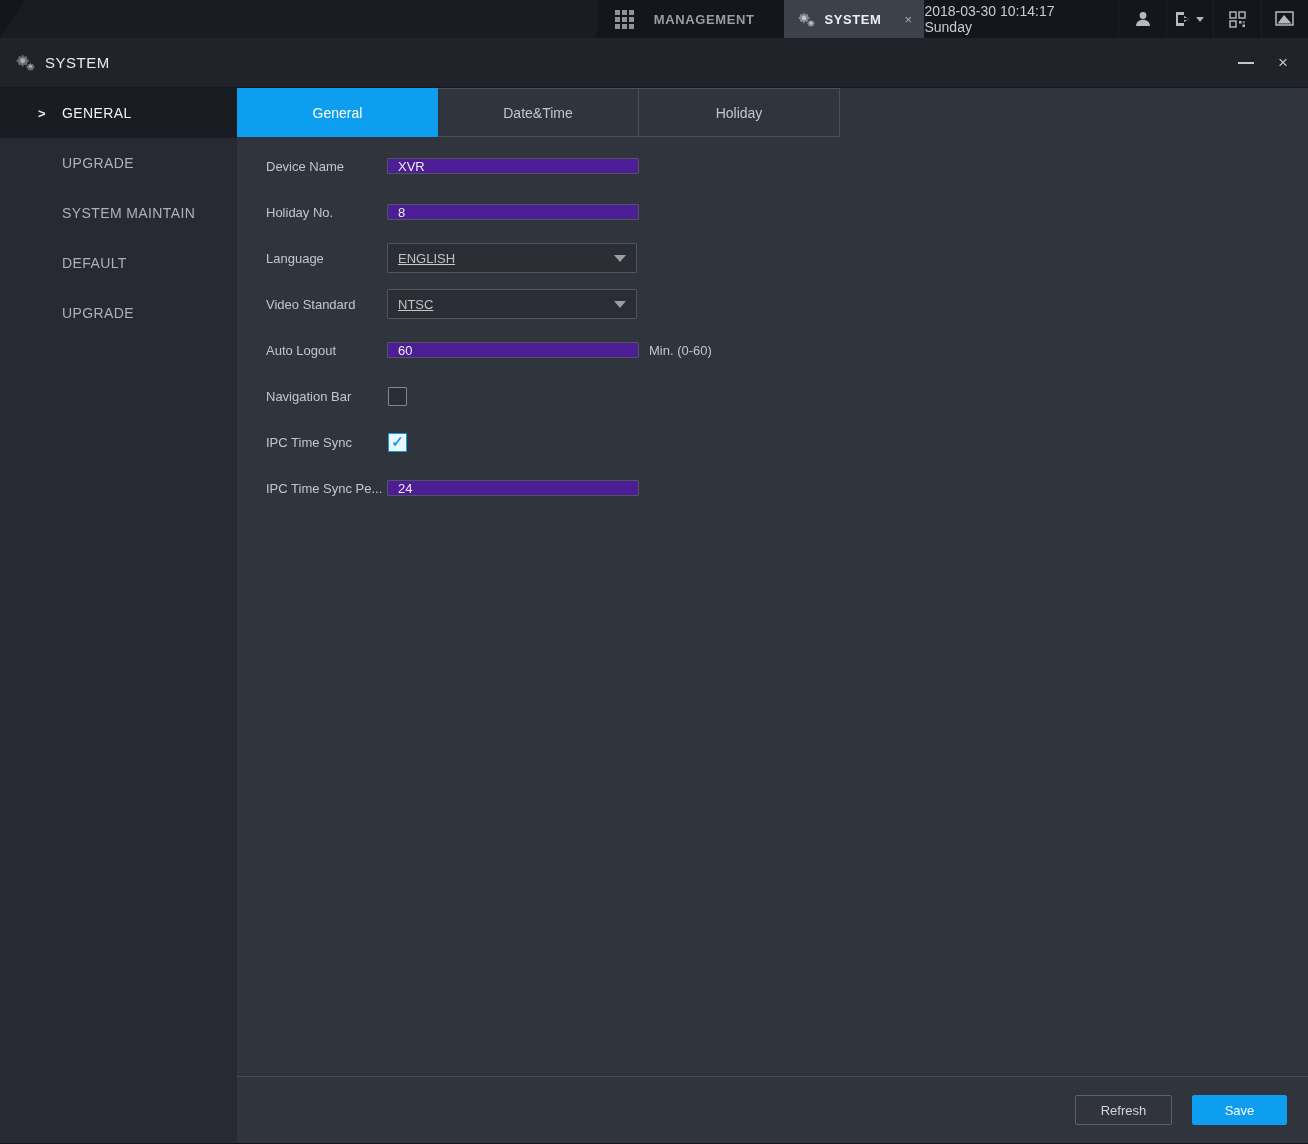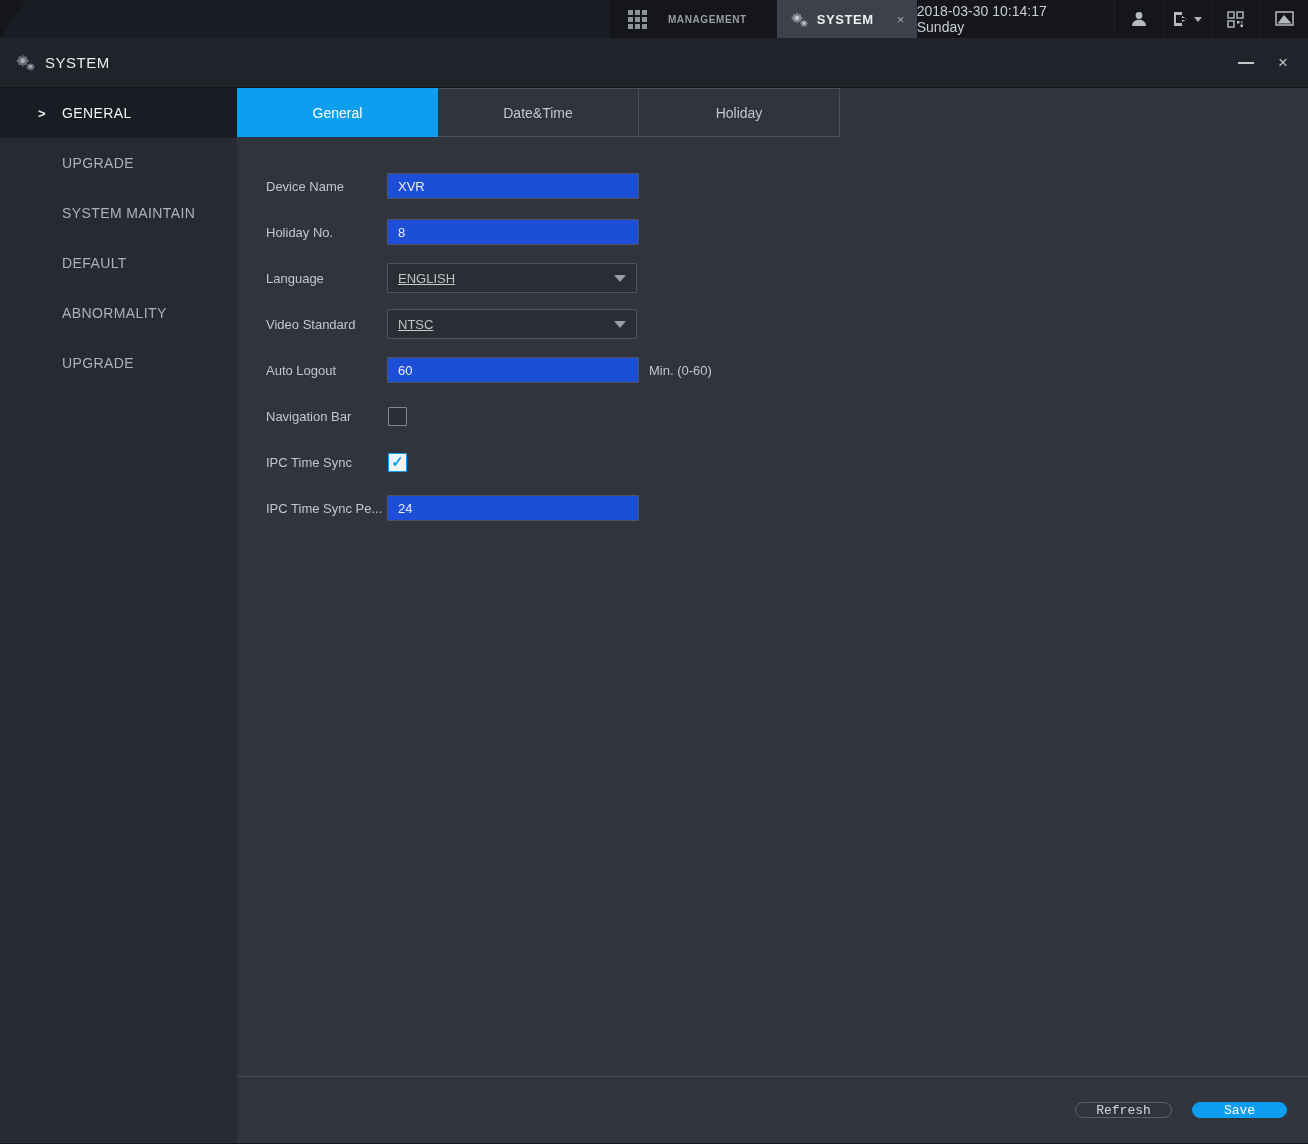--- a/index.html
+++ b/index.html
@@ -27,21 +27,21 @@
     clip-path: polygon(26px 0, 100% 0, 100% 100%, 0 100%);
     z-index:0;
   }
   .topbar > * { position:relative; z-index:1; }
   .grid-cell {
     width:58px; display:flex; align-items:center; justify-content:center;
   }
   .tab-mgmt {
     display:flex; align-items:center;
     padding:0 30px 0 2px;
-    color:#9a9da3; font-size:10px; font-weight:bold; letter-spacing:0.6px;
+    color:#9a9da3; font-size:13px; font-weight:bold; letter-spacing:0.6px;
     cursor:default;
   }
   .tab-sys {
     display:flex; align-items:center; gap:9px;
     background:#3d414a;
     padding:0 14px 0 14px;
     min-width:140px;
     color:#eceef0; font-size:13px; font-weight:bold; letter-spacing:0.6px;
   }
   .tab-sys .tab-close {
@@ -115,32 +115,32 @@
     font-size:14px; color:#c3c6cb;
     border:1px solid #4b4f57; border-left-width:0;
     cursor:pointer;
   }
   .tab:first-child { border-left-width:1px; border-left-color:transparent; }
   .tab.active {
     background:#0e9eef; color:#ffffff; border-color:#0e9eef;
   }
 
   
-  .form { margin-top:34px; padding-left:29px; }
+  .form { margin-top:14px; padding-left:29px; }
   .form-row {
     display:flex; align-items:center; height:30px; margin-bottom:16px;
   }
   .form-label {
     width:121px; flex-shrink:0;
     font-size:13px; color:#c3c6cb;
     white-space:nowrap; overflow:hidden;
   }
   .txt-input {
-    width:252px; height:26px;
-    background:#1d4ed8; border:1px solid #51555d; border-radius:1px;
+    width:252px; height:16px;
+    background:#4c1d95; border:1px solid #51555d; border-radius:1px;
     color:#eceef0; font-size:13px; font-family:"Liberation Sans",sans-serif;
     padding:0 10px; outline:none;
   }
   .select {
     width:250px; height:30px;
     background:#2a2d34; border:1px solid #51555d; border-radius:1px;
     display:flex; align-items:center;
     padding:0 10px; position:relative; cursor:pointer;text-decoration:underline;
   }
   .select .select-value { font-size:13px; color:#bfc2c7; }
@@ -167,23 +167,23 @@
   }
 
   
   .footer {
     position:absolute; left:0; right:0; bottom:0; height:67px;
     border-top:1px solid #46494f;
     display:flex; align-items:center; justify-content:flex-end;
     padding-right:21px; gap:20px;
   }
   .btn {
-    height:16px; border-radius:10px; font-size:13px;
+    height:30px; border-radius:2px; font-size:13px;
     display:flex; align-items:center; justify-content:center;
-    cursor:pointer; font-family:Liberation Mono, monospace;
+    cursor:pointer; font-family:Liberation Sans, sans-serif;
   }
   .btn-refresh {
     width:97px; background:#31343c; border:1px solid #5b5f67; color:#d2d5da;
   }
   .btn-save {
     width:95px; background:#0e9eef; border:1px solid #0e9eef; color:#ffffff;
   }
 
   .icon { display:inline-flex; align-items:center; justify-content:center; }
   svg { display:block; }
@@ -308,23 +308,20 @@
     <div class="side-item">
       <span>UPGRADE</span>
     </div>
     <div class="side-item">
       <span>SYSTEM MAINTAIN</span>
     </div>
     <div class="side-item">
       <span>DEFAULT</span>
     </div>
     <div class="side-item">
-      <span>ABNORMALITY</span>
-    </div>
-    <div class="side-item">
       <span>UPGRADE</span>
     </div>
   </div>
 
   <div class="content">
 
     <div class="tabs">
       <div class="tab active">
         <span>General</span>
       </div>

